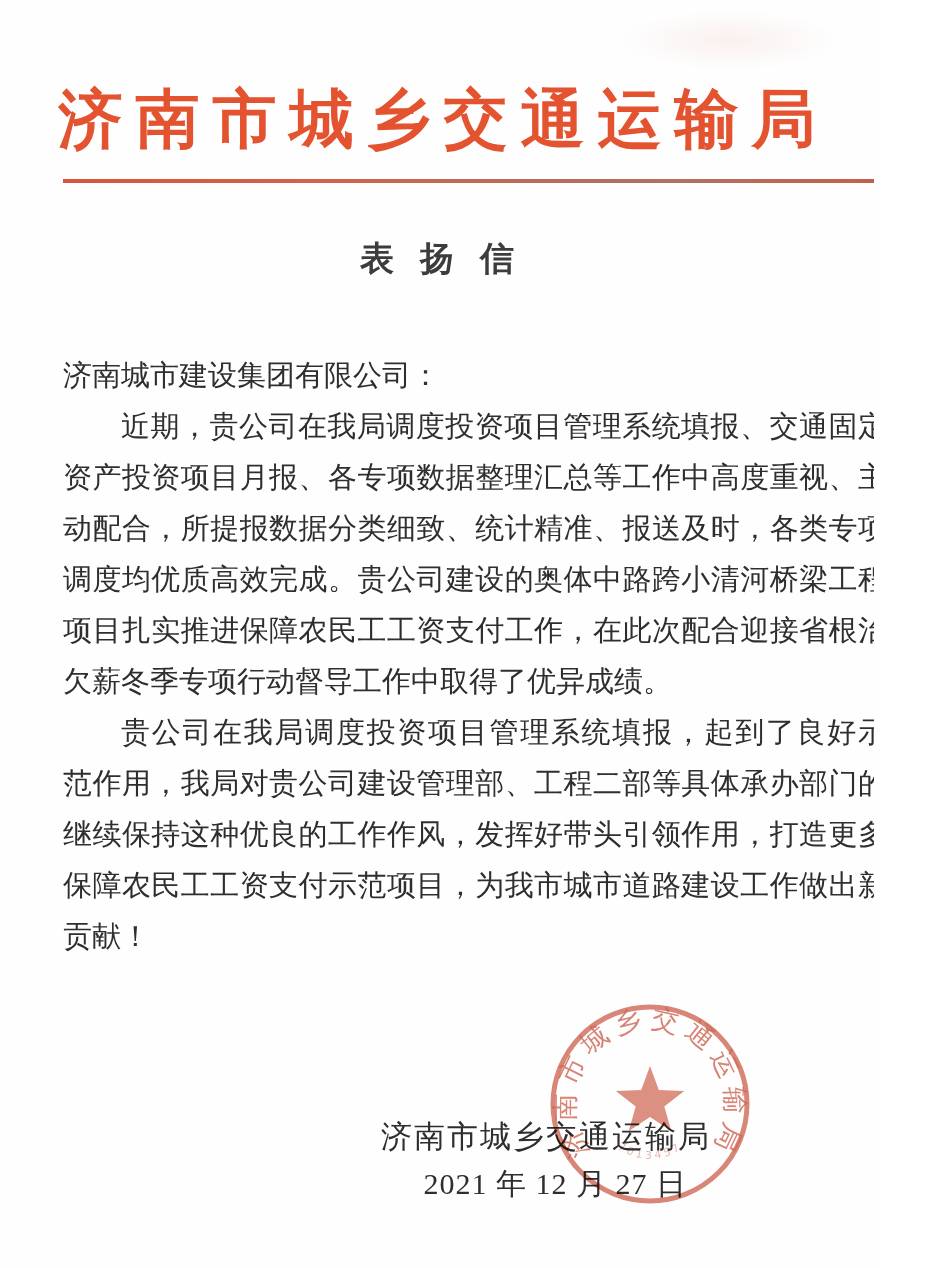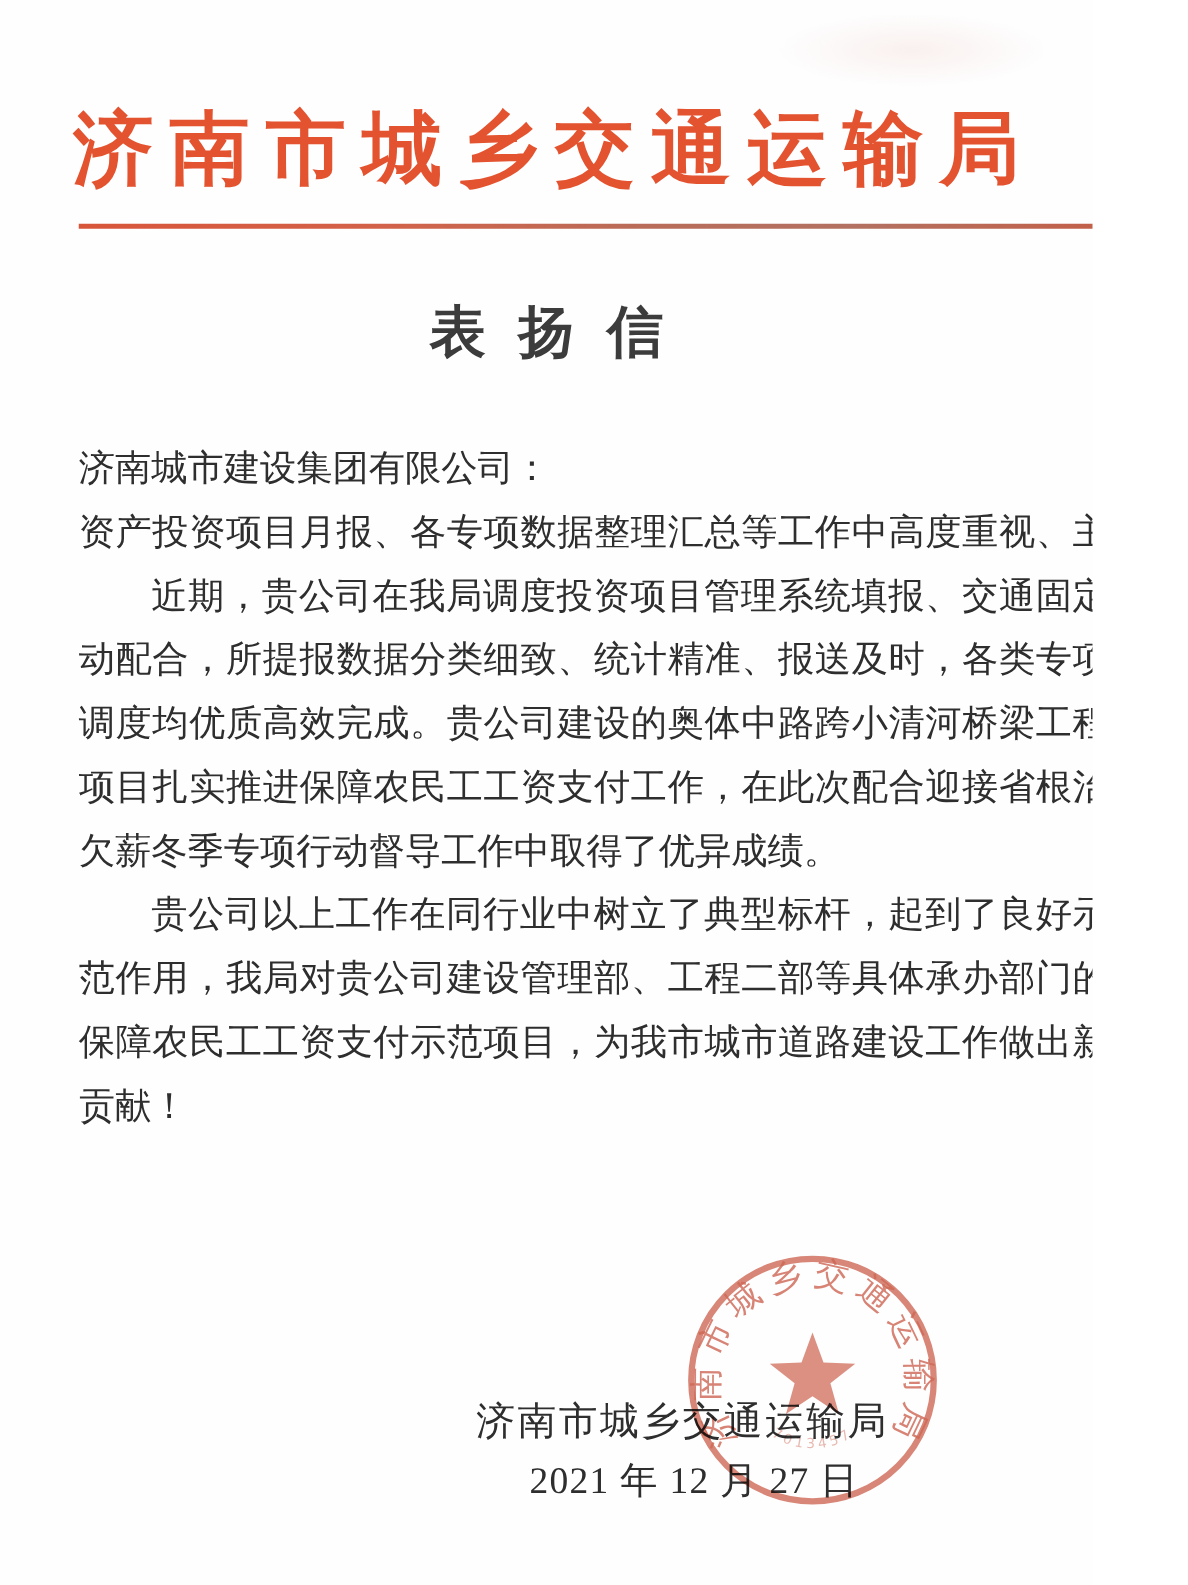--- a/index.html
+++ b/index.html
@@ -44,21 +44,21 @@
   .divider {
     position: absolute;
     top: 179px; left: 63px;
     width: 824px; height: 4px;
     background: linear-gradient(90deg, #d8553a 0%, #d26249 30%, #b96c59 55%, #b37161 75%, #c35f48 100%);
   }
   .doc-title {
     position: absolute;
     top: 236px; left: 0; right: 0;
     text-align: center;
-    font-size: 45px;
+    font-size: 34px;
     font-weight: bold;
     color: var(--title-ink);
     letter-spacing: 26px;
     padding-left: 26px;
     white-space: nowrap;
   }
   .body-text {
     position: absolute;
     top: 350px; left: 63px;
     width: 824px;
@@ -122,29 +122,30 @@
 
   <div class="org-header">济南市城乡交通运输局</div>
 
   <div class="divider"></div>
 
   <div class="doc-title">表扬信</div>
 
   <div class="body-text">
     <div class="line">济南城市建设集团有限公司：</div>
 
+    <div class="line j i">近期，贵公司在我局调度投资项目管理系统填报、交通固定</div>
     <div class="line j">资产投资项目月报、各专项数据整理汇总等工作中高度重视、主</div>
-    <div class="line j i">近期，贵公司在我局调度投资项目管理系统填报、交通固定</div>
     <div class="line j">动配合，所提报数据分类细致、统计精准、报送及时，各类专项</div>
     <div class="line j">调度均优质高效完成。贵公司建设的奥体中路跨小清河桥梁工程</div>
     <div class="line j">项目扎实推进保障农民工工资支付工作，在此次配合迎接省根治</div>
     <div class="line">欠薪冬季专项行动督导工作中取得了优异成绩。</div>
 
-    <div class="line j i">贵公司以上工作在同行业中树立了典型标杆，起到了良好示</div>
+    <div class="line j i">贵公司在我局调度投资项目管理系统填报，起到了良好示</div>
     <div class="line j">范作用，我局对贵公司建设管理部、工程二部等具体承办部门的</div>
+    <div class="line j">继续保持这种优良的工作作风，发挥好带头引领作用，打造更多</div>
     <div class="line j">保障农民工工资支付示范项目，为我市城市道路建设工作做出新</div>
     <div class="line">贡献！</div>
   </div>
 
   <div class="sig-org">济南市城乡交通运输局</div>
 
   <div class="sig-date">2021 年 12 月 27 日</div>
 
   <svg class="seal" viewBox="0 0 230 230">
     <defs>

